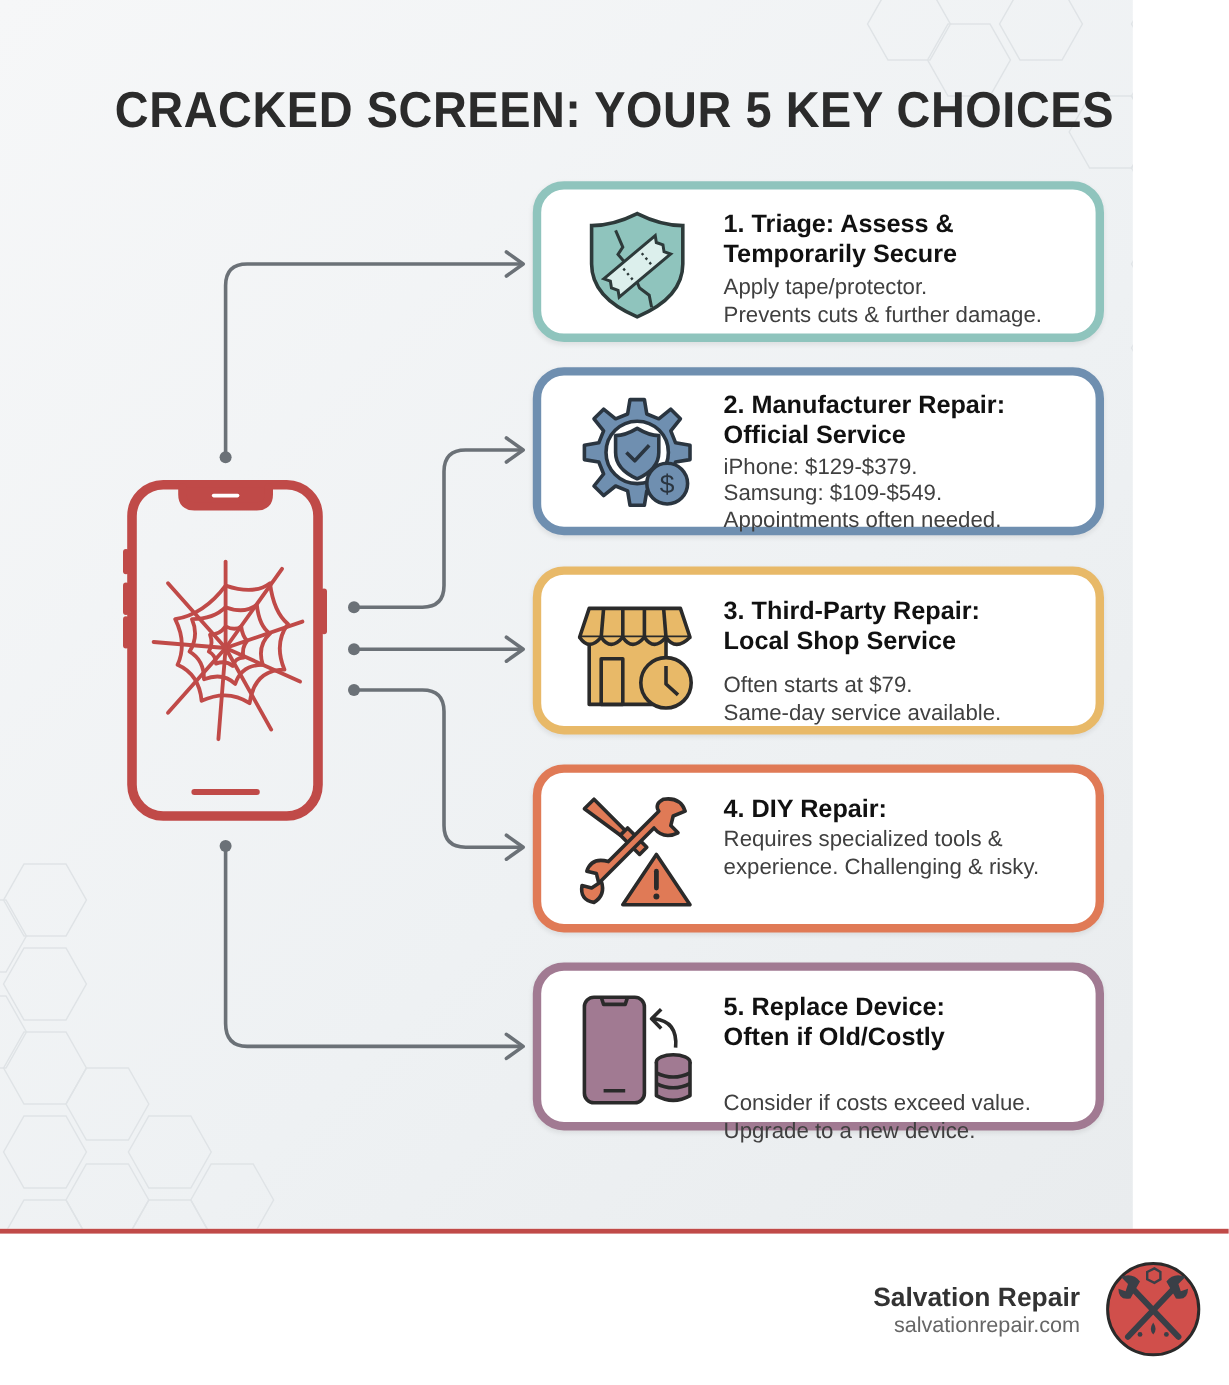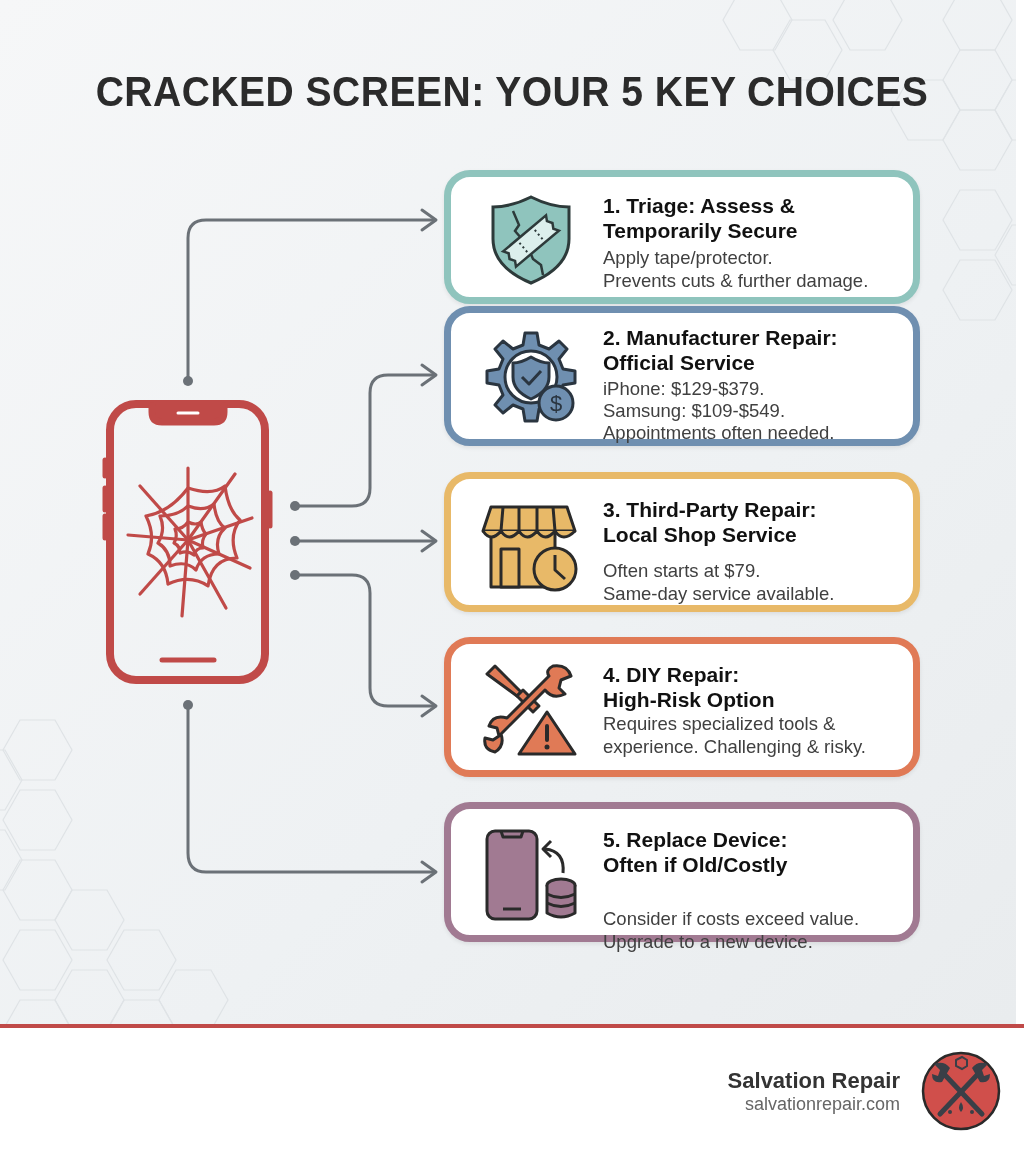--- a/index.html
+++ b/index.html
@@ -3,21 +3,21 @@
 <meta charset="utf-8">
 <style>
   * { box-sizing: border-box; margin: 0; padding: 0; }
   html, body { width: 1024px; height: 1154px; overflow: hidden; }
   body {
     font-family: "Liberation Sans", "DejaVu Sans", sans-serif;
     background: #ffffff;
     position: relative;
   }
   .canvas {
-    position: absolute; left: 0; top: 0; width: 1016px; height: 1024px;
+    position: absolute; left: 0; top: 0; width: 944px; height: 1024px;
     background: linear-gradient(135deg, #f6f7f8 0%, #eef1f3 60%, #e9ecee 100%);
     overflow: hidden;
   }
   .hex-bg { position: absolute; left: 0; top: 0; width: 1024px; height: 1024px; pointer-events: none; }
   .title {
     position: absolute; left: 0; top: 68px; width: 1024px; text-align: center;
     font-size: 42px; font-weight: 700; color: #2b2b2b; letter-spacing: 0.5px;
     transform: scaleX(0.93);
   }
   .connectors { position: absolute; left: 0; top: 0; width: 1024px; height: 1024px; }
@@ -124,21 +124,21 @@
         <line x1="88" y1="142" x2="40" y2="196"></line>
         <line x1="88" y1="142" x2="28" y2="137"></line>
         <line x1="88" y1="142" x2="40" y2="88"></line>
         <path d="M88 108 Q104 114 114 106 Q116 124 125 130 Q114 140 119 156 Q101 156 96 172 Q86 162 70 168 Q70 152 58 145 Q66 132 60 118 Q78 118 88 108 Z"></path>
         <path d="M88 90 Q112 98 125 88 Q128 112 140 122 Q128 138 137 160 Q112 160 108 188 Q90 176 68 186 Q66 164 48 156 Q56 138 46 118 Q70 114 88 90 Z"></path>
         <path d="M88 124 Q96 128 101 124 Q102 132 106 136 Q101 142 103 150 Q96 150 94 157 Q88 152 80 155 Q80 148 74 145 Q78 138 75 131 Q83 131 88 124 Z"></path>
       </g>
     </g>
   </svg>
 
-  <div class="card" style="top:170px;height:134px;border-color:#8fc4bd;padding-left:40px;">
+  <div class="card" style="top:151px;height:134px;border-color:#8fc4bd;padding-left:40px;">
     <svg class="icon" viewBox="0 0 100 100" style="top:12px;">
       <path d="M50 8 Q70 18 88 18 L88 50 Q88 78 50 94 Q12 78 12 50 L12 18 Q30 18 50 8 Z" fill="#8fc4bd" stroke="#2d3a3a" stroke-width="3"></path>
       <path d="M32 22 L38 36 L34 42 L46 56 L52 70 L60 76 L62 86" fill="none" stroke="#2d3a3a" stroke-width="2.5"></path>
       <g transform="rotate(-40 50 52)">
         <path d="M22 42 L78 42 L75 47 L78 52 L75 57 L78 62 L22 62 L25 57 L22 52 L25 47 Z" fill="#dcefec" stroke="#2d3a3a" stroke-width="2.5"></path>
         <line x1="40" y1="46" x2="40" y2="58" stroke="#2d3a3a" stroke-width="2" stroke-dasharray="2 3"></line>
         <line x1="60" y1="46" x2="60" y2="58" stroke="#2d3a3a" stroke-width="2" stroke-dasharray="2 3"></line>
       </g>
     </svg>
     <div class="text" style="top:16px;">
@@ -204,21 +204,20 @@
         <path d="M6 14 L14 6 L40 32 L36 36 Z"></path>
         <path d="M36 36 L42 30 L58 46 L52 52 Z"></path>
         <path d="M72 6 Q86 4 90 16 L80 20 L78 28 L84 34 Q72 40 64 30 L20 74 Q24 86 14 92 Q2 90 4 78 L12 80 L18 76 L16 68 L8 66 Q12 54 26 58 L68 16 Q64 10 72 6 Z"></path>
         <path d="M66 52 L94 94 L38 94 Z"></path>
       </g>
       <line x1="66" y1="66" x2="66" y2="80" stroke="#2a2a2a" stroke-width="4" stroke-linecap="round"></line>
       <circle cx="66" cy="87" r="2.5" fill="#2a2a2a"></circle>
     </svg>
     <div class="text" style="top:18px;">
       <div class="head">4. DIY Repair:</div>
-      <div class="head">High-Risk Option</div>
       <div class="body" style="margin-top:0;">
         <div>Requires specialized tools &amp;</div>
         <div>experience. Challenging &amp; risky.</div>
       </div>
     </div>
   </div>
 
   <div class="card" style="top:802px;height:140px;border-color:#a17a92;">
     <svg class="icon" viewBox="0 0 100 100" style="top:16px;">
       <g stroke="#2a2a2a" stroke-width="3" stroke-linejoin="round">

